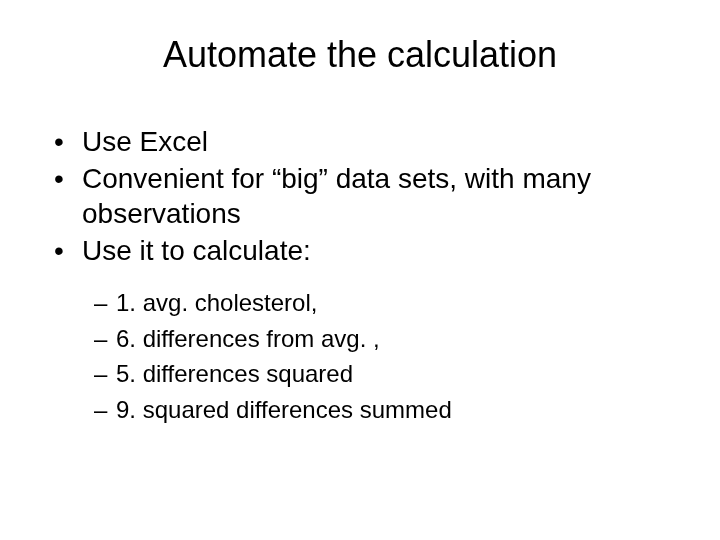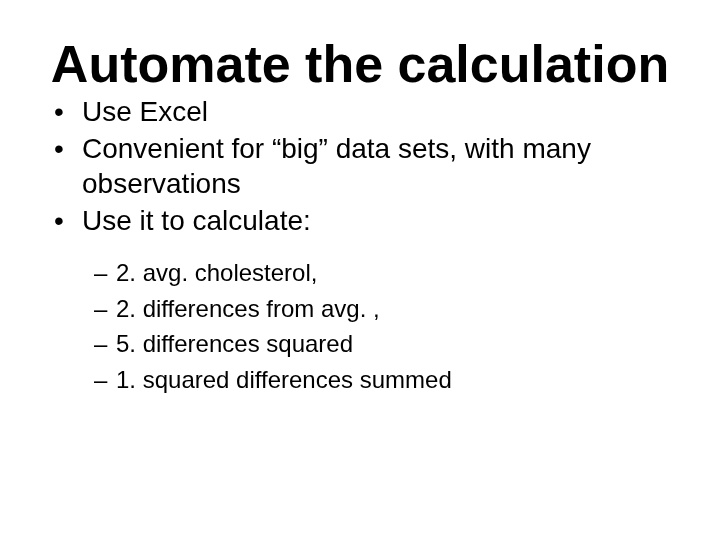--- a/index.html
+++ b/index.html
@@ -10,23 +10,24 @@
     body {
       width: 720px;
       height: 540px;
       background: #ffffff;
       font-family: Arial, Helvetica, sans-serif;
       color: #000000;
       padding: 28px 40px 40px 40px;
       overflow: hidden;
     }
     .title {
-      font-size: 52px;
+      font-size: 36px;
       text-align: center;
-      font-weight: bold;
+      font-weight: normal;
+      margin-bottom: 48px;
       margin-top: 6px;
     }
     .bullet-list {
       list-style: none;
       padding-left: 14px;
     }
     .bullet-item {
       font-size: 28px;
       line-height: 1.25;
       display: flex;
@@ -74,27 +75,27 @@
   </li>
   <li class="bullet-item">
     <span class="bullet-marker">•</span>
     <span class="bullet-text">Use it to calculate:</span>
   </li>
 </ul>
 
 <ul class="sub-list">
   <li class="sub-item">
     <span class="sub-marker">–</span>
-    <span class="sub-text">2. avg. cholesterol,</span>
+    <span class="sub-text">1. avg. cholesterol,</span>
   </li>
   <li class="sub-item">
     <span class="sub-marker">–</span>
-    <span class="sub-text">2. differences from avg. ,</span>
+    <span class="sub-text">6. differences from avg. ,</span>
   </li>
   <li class="sub-item">
     <span class="sub-marker">–</span>
     <span class="sub-text">5. differences squared</span>
   </li>
   <li class="sub-item">
     <span class="sub-marker">–</span>
-    <span class="sub-text">1.  squared differences summed</span>
+    <span class="sub-text">9.  squared differences summed</span>
   </li>
 </ul>
 
 </body></html>

